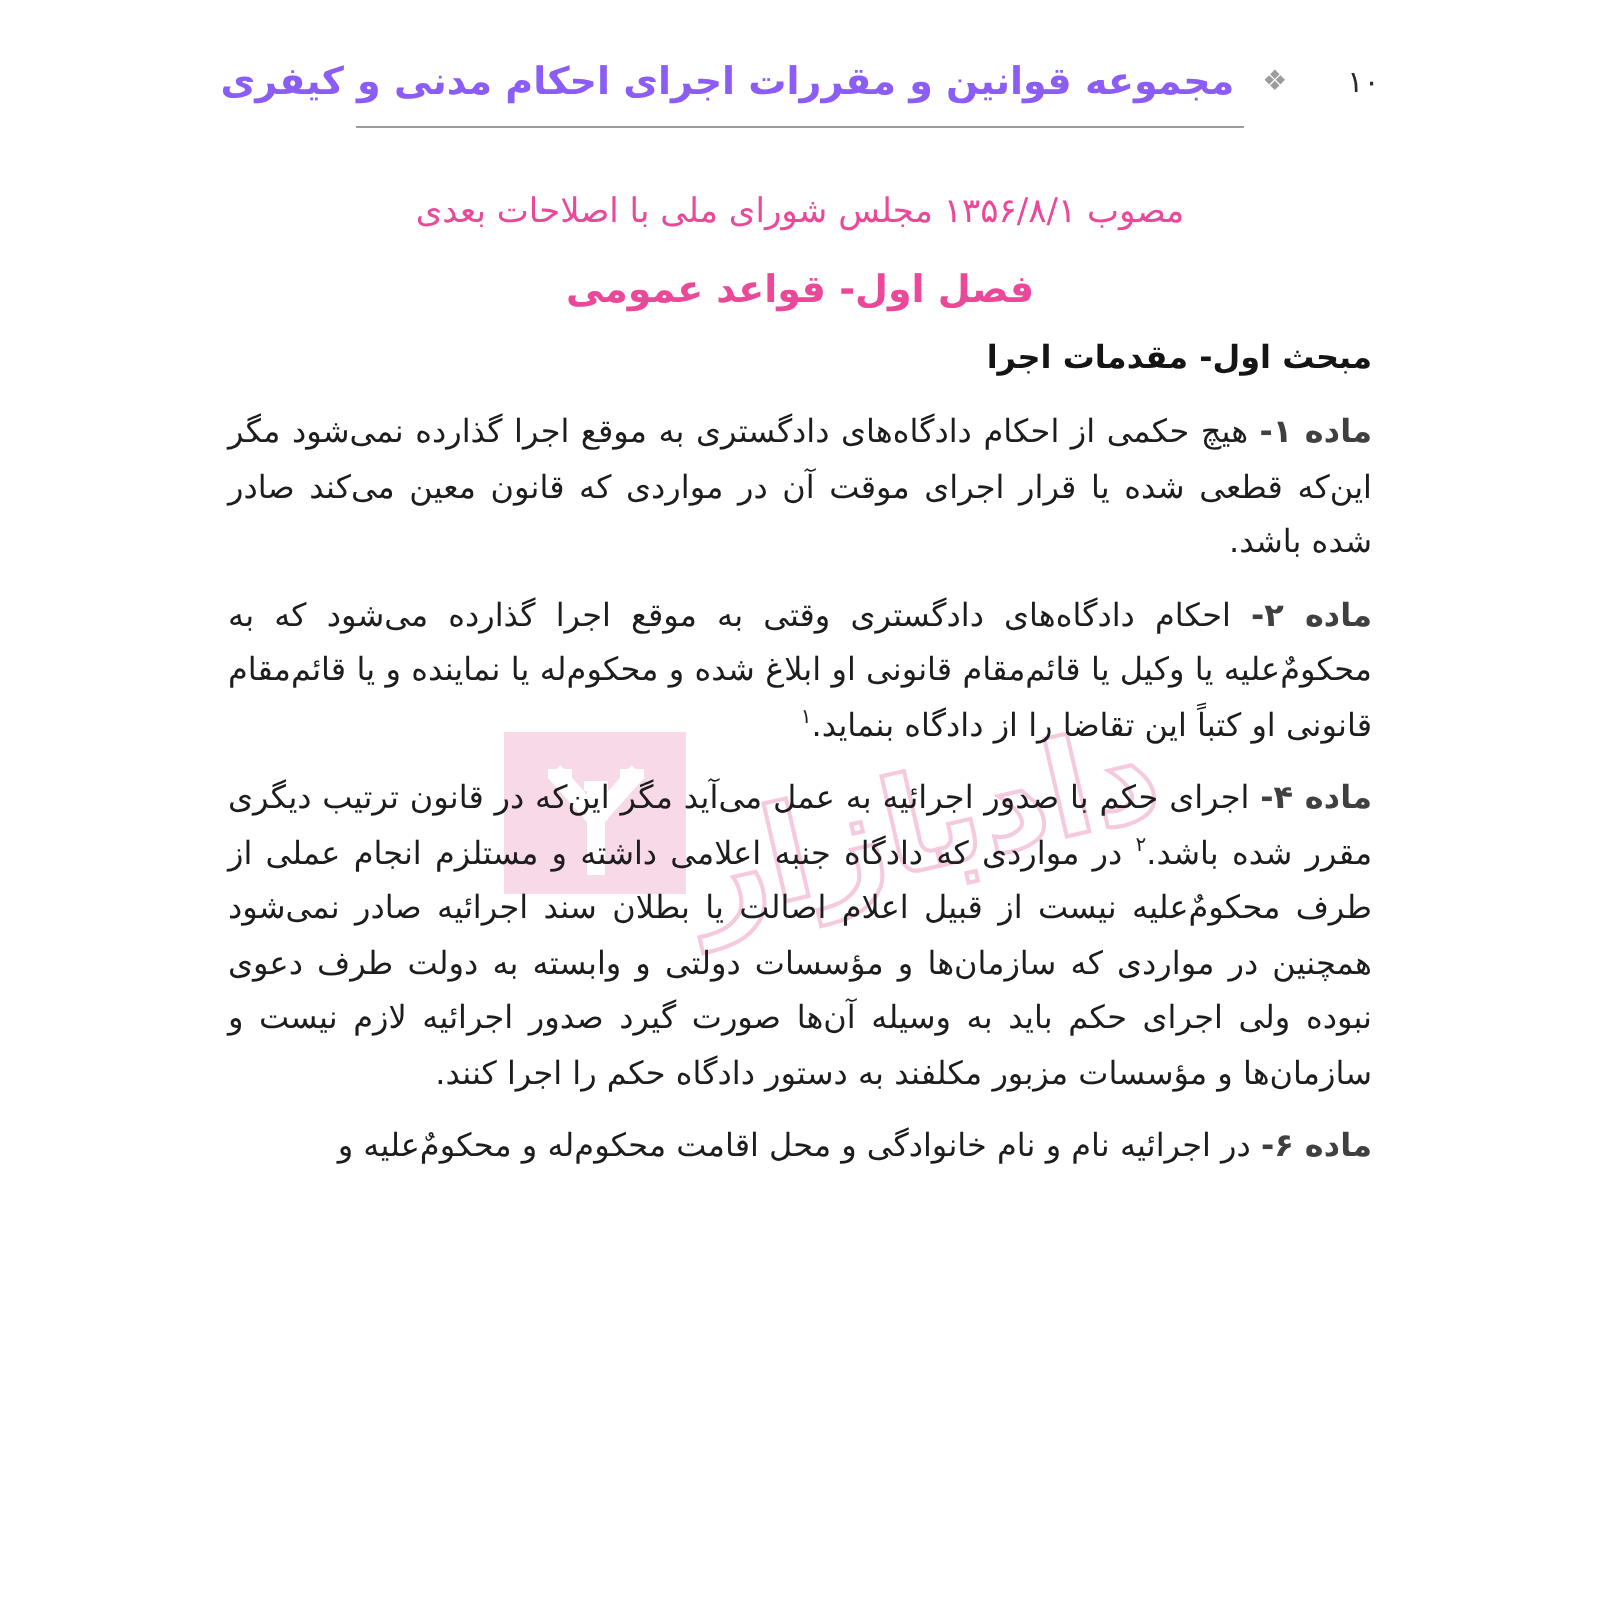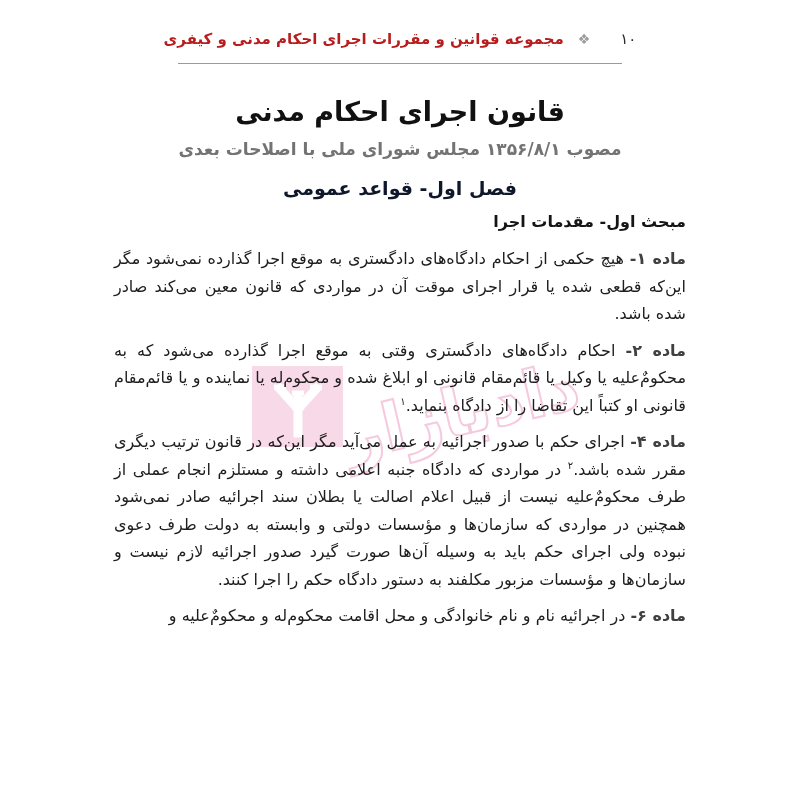--- a/index.html
+++ b/index.html
@@ -21,21 +21,21 @@
   }
   .page-number {
     font-size:15px; color:#2b2b2b; letter-spacing:1px;
     margin-left:30px;
   }
   .ornament {
     font-size:14px; color:#9d9d9d; line-height:1;
     margin-left:14px;
   }
   .book-title {
-    font-size:15px; font-weight:bold; color:#b91c1c;
+    font-size:19px; font-weight:bold; color:#8b5cf6;
   }
   .header-rule {
     position:absolute; top:63px; left:178px; width:444px; height:0;
     border:none; border-top:1.5px solid #9b9b9b; margin:0; z-index:2;
   }
 
   
   .watermark { position:absolute; inset:0; z-index:0; pointer-events:none; }
   .wm-square {
     position:absolute; left:252px; top:366px; width:91px; height:81px;
@@ -52,26 +52,26 @@
 
   
   .content {
     position:absolute; top:96px; right:114px; left:114px; z-index:1;
   }
   .law-title {
     font-size:27px; font-weight:bold; text-align:center;
     margin:0 0 12px; color:#111;
   }
   .law-subtitle {
-    font-size:17px; font-weight:bold; text-align:center;
-    margin:0 0 18px; color:#737373;
+    font-size:17px; font-weight:normal; text-align:center;
+    margin:0 0 18px; color:#ec4899;
   }
   .chapter-heading {
     font-size:19px; font-weight:bold; text-align:center;
-    margin:0 0 13px; color:#0f172a;
+    margin:0 0 13px; color:#ec4899;
   }
   .section-heading {
     font-size:16px; font-weight:bold; text-align:right;
     margin:0 0 14px; color:#151515;
   }
   .article {
     font-size:16px; line-height:27.5px; text-align:justify;
     margin:0 0 9px; color:#1d1d1d;
   }
   .article-label { font-weight:bold; color:#404040; }
@@ -100,21 +100,20 @@
 
 <div class="page-header">
   <span class="page-number">۱۰</span>
   <span class="ornament">❖</span>
   <span class="book-title">مجموعه قوانین و مقررات اجرای احکام مدنی و کیفری</span>
 </div>
 <hr class="header-rule">
 
 <div class="content">
 
-  <h1 class="law-title">قانون اجرای احکام مدنی</h1>
   <div class="law-subtitle">مصوب ۱۳۵۶/۸/۱ مجلس شورای ملی با اصلاحات بعدی</div>
   <div class="chapter-heading">فصل اول- قواعد عمومی</div>
   <div class="section-heading">مبحث اول- مقدمات اجرا</div>
 
   <p class="article"><b class="article-label">ماده ۱-</b><span> هیچ حکمی از احکام دادگاه‌های دادگستری به موقع اجرا گذارده نمی‌شود مگر این‌که قطعی شده یا قرار اجرای موقت آن در مواردی که قانون معین می‌کند صادر شده باشد.</span><sup></sup><span></span></p>
 
   <p class="article"><b class="article-label">ماده ۲-</b><span> احکام دادگاه‌های دادگستری وقتی به موقع اجرا گذارده می‌شود که به محکومٌ‌علیه یا وکیل یا قائم‌مقام قانونی او ابلاغ شده و محکوم‌له یا نماینده و یا قائم‌مقام قانونی او کتباً این تقاضا را از دادگاه بنماید.</span><sup>۱</sup><span></span></p>
 
 
   <p class="article"><b class="article-label">ماده ۴-</b><span> اجرای حکم با صدور اجرائیه به عمل می‌آید مگر این‌که در قانون ترتیب دیگری مقرر شده باشد.</span><sup>۲</sup><span> در مواردی که دادگاه جنبه اعلامی داشته و مستلزم انجام عملی از طرف محکومٌ‌علیه نیست از قبیل اعلام اصالت یا بطلان سند اجرائیه صادر نمی‌شود همچنین در مواردی که سازمان‌ها و مؤسسات دولتی و وابسته به دولت طرف دعوی نبوده ولی اجرای حکم باید به وسیله آن‌ها صورت گیرد صدور اجرائیه لازم نیست و سازمان‌ها و مؤسسات مزبور مکلفند به دستور دادگاه حکم را اجرا کنند.</span></p>

